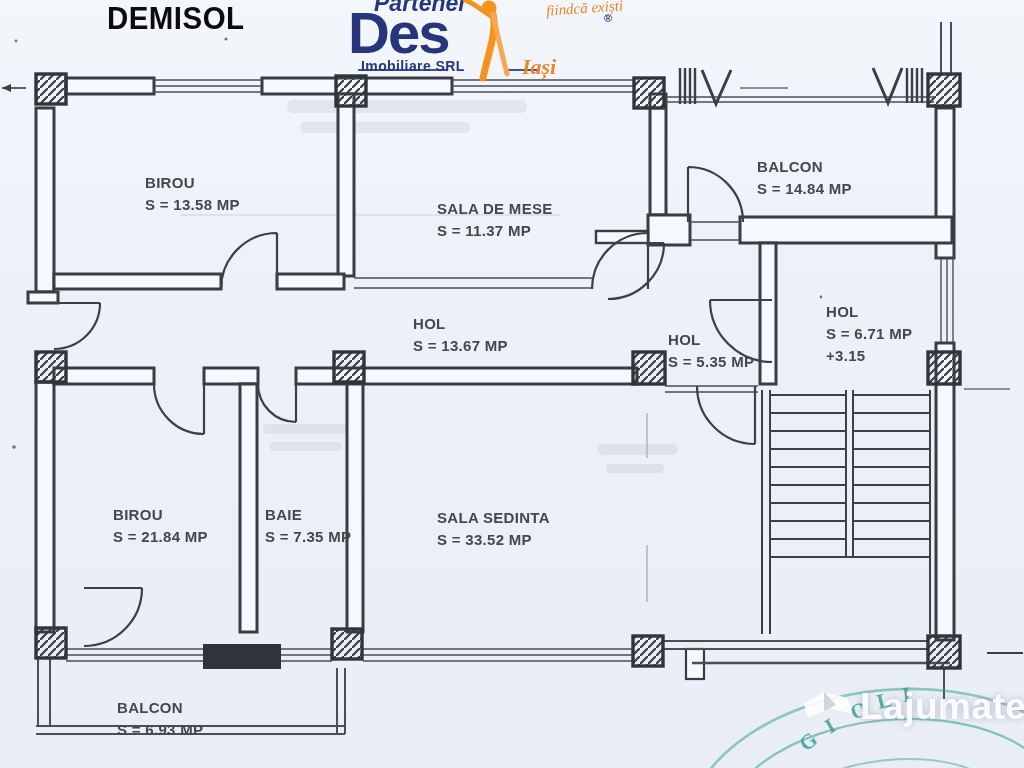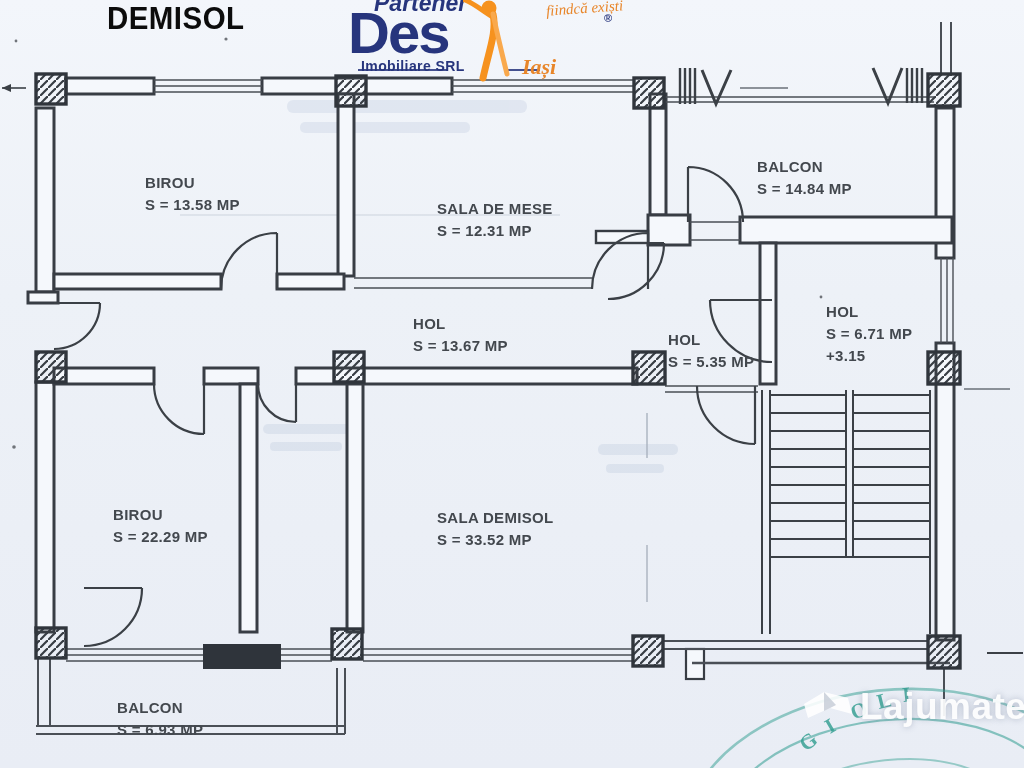--- a/index.html
+++ b/index.html
@@ -233,45 +233,49 @@
     <span class="subtitle">Imobiliare SRL</span>
     <span class="city">Iași</span>
   </div>
 
   <div class="room-label" style="left:145px;top:172px">
     <span>BIROU</span>
     <span>S = 13.58 MP</span>
   </div>
   <div class="room-label" style="left:437px;top:198px">
     <span>SALA DE MESE</span>
-    <span>S = 12.31 MP</span>
+    <span>S = 11.37 MP</span>
   </div>
   <div class="room-label" style="left:757px;top:156px">
     <span>BALCON</span>
     <span>S = 14.84 MP</span>
   </div>
   <div class="room-label" style="left:413px;top:313px">
     <span>HOL</span>
     <span>S = 13.67 MP</span>
   </div>
   <div class="room-label" style="left:668px;top:329px">
     <span>HOL</span>
     <span>S = 5.35 MP</span>
   </div>
   <div class="room-label" style="left:826px;top:301px">
     <span>HOL</span>
     <span>S = 6.71 MP</span>
     <span>+3.15</span>
   </div>
   <div class="room-label" style="left:113px;top:504px">
     <span>BIROU</span>
-    <span>S = 22.29 MP</span>
+    <span>S = 21.84 MP</span>
+  </div>
+  <div class="room-label" style="left:265px;top:504px">
+    <span>BAIE</span>
+    <span>S = 7.35 MP</span>
   </div>
   <div class="room-label" style="left:437px;top:507px">
-    <span>SALA DEMISOL</span>
+    <span>SALA SEDINTA</span>
     <span>S = 33.52 MP</span>
   </div>
   <div class="room-label" style="left:117px;top:697px">
     <span>BALCON</span>
     <span>S = 6.93 MP</span>
   </div>
 
   <div class="watermark">
     <svg class="wm-flag" width="58" height="44" viewBox="0 0 58 44">
       <path d="M6 20 L26 8 L50 14 L54 30 L32 24 L10 34 Z" fill="rgba(255,255,255,.88)"></path>

